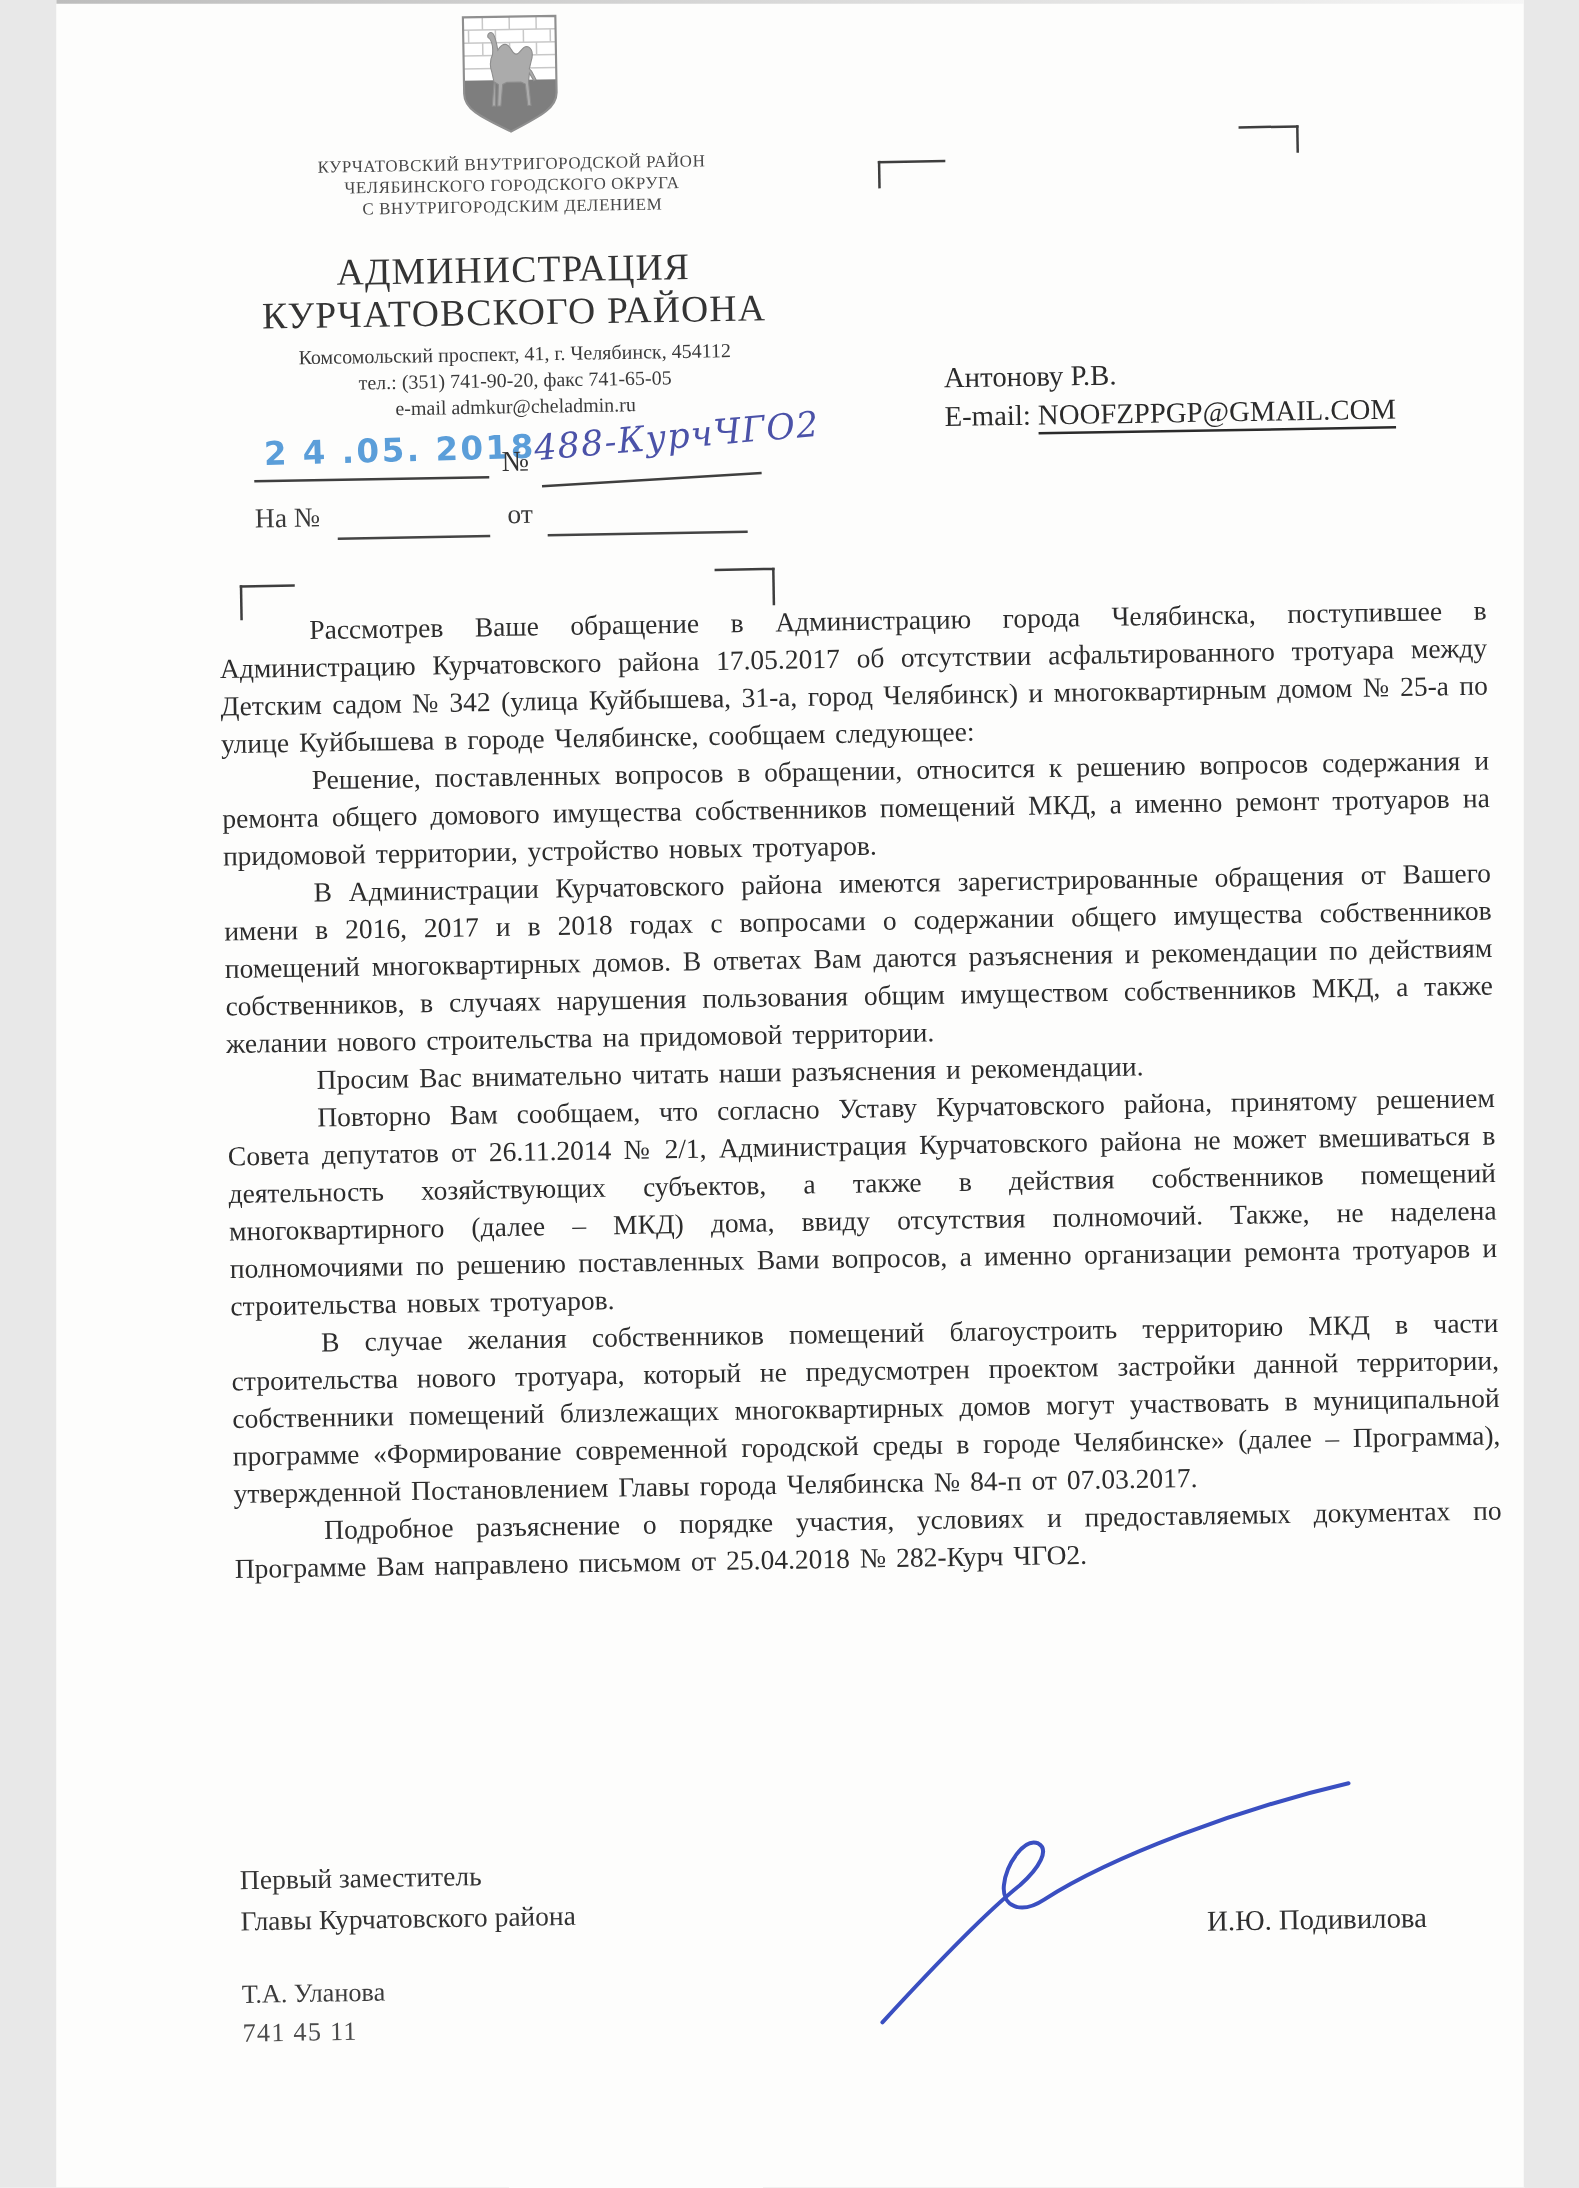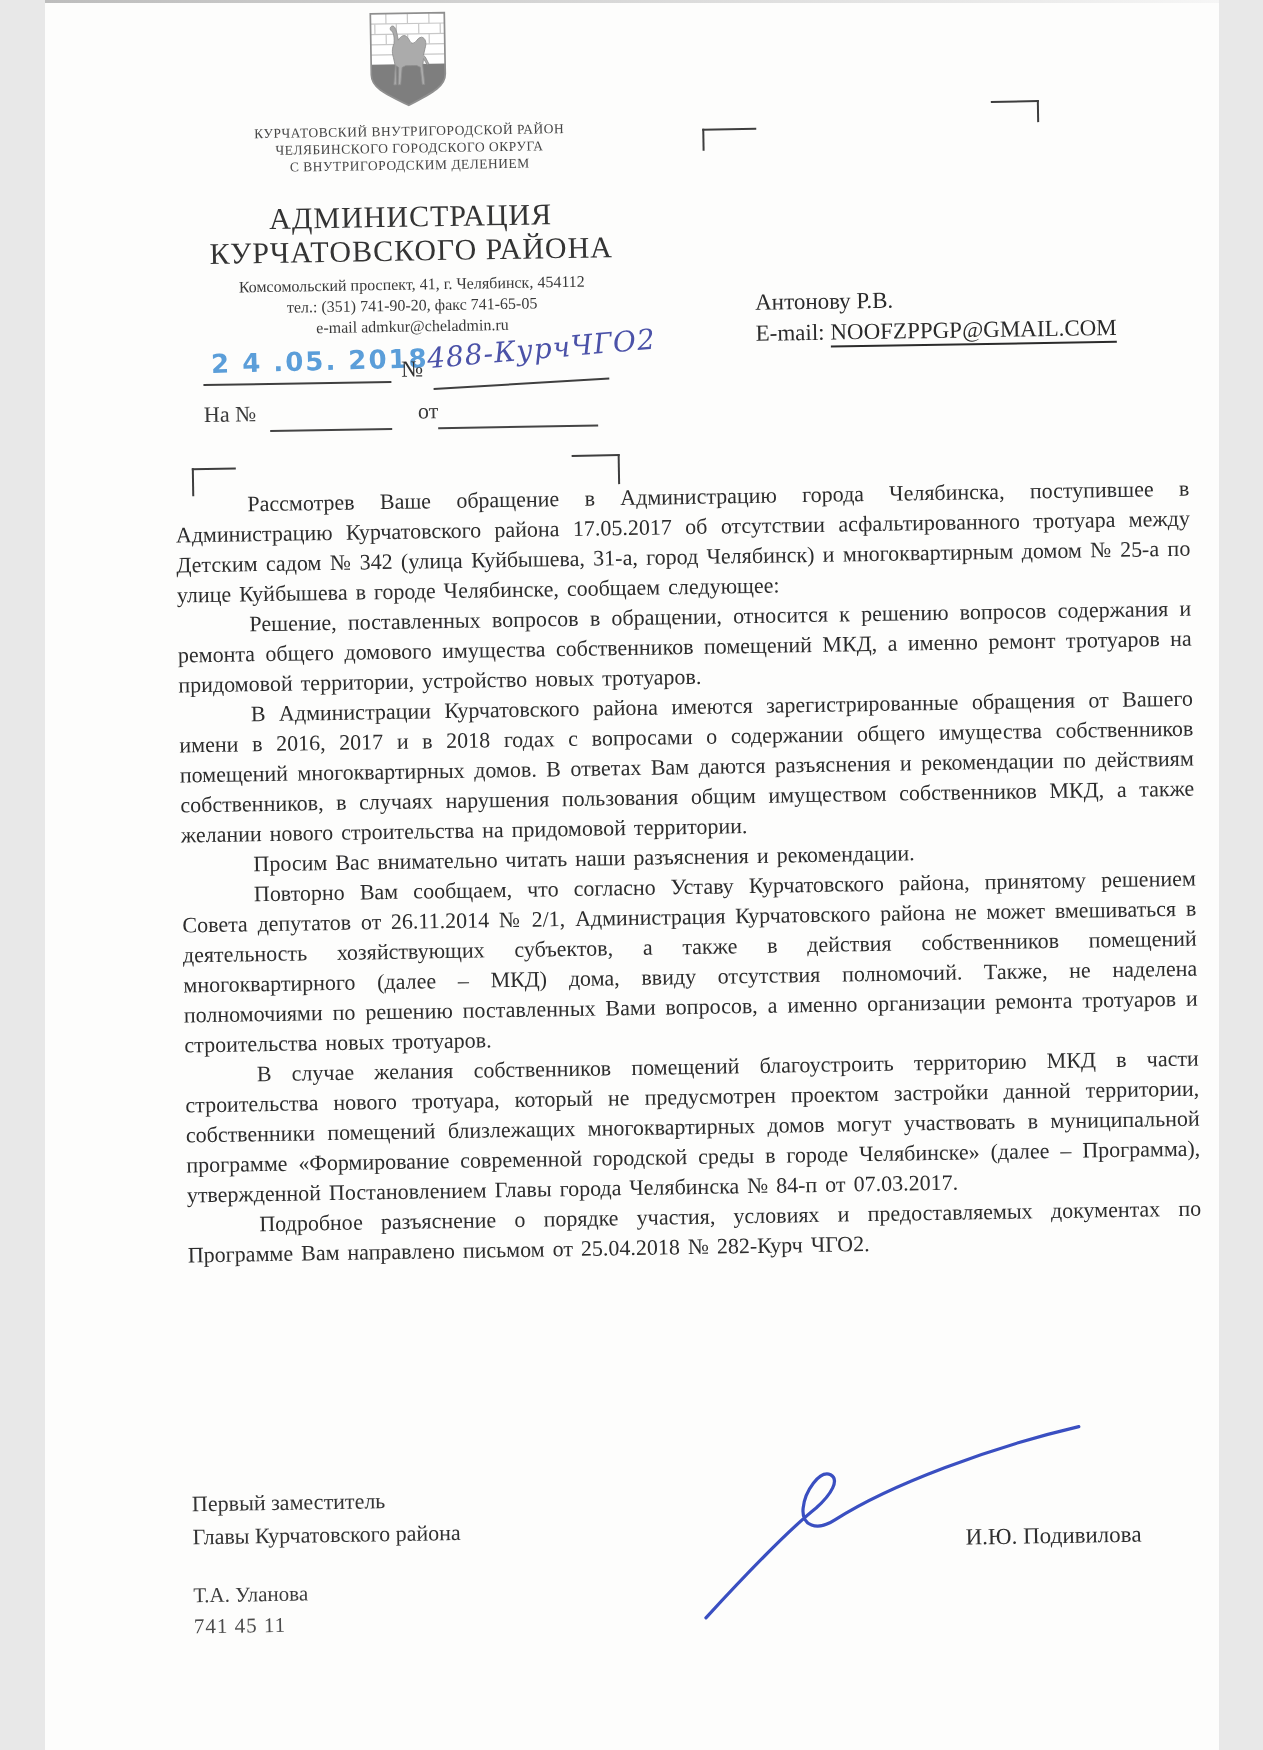--- a/index.html
+++ b/index.html
@@ -43,21 +43,21 @@
     position:absolute;left:254px;top:-8px;
     font-family:"DejaVu Serif", serif;font-style:italic;
     font-size:28px;letter-spacing:1px;color:#4b52a8;
     transform:rotate(-4deg);white-space:nowrap;
   }
   .ref-line2{position:absolute;left:260px;top:42px;width:176px;height:0;border-bottom:2px solid #3f3f3f;transform:rotate(-2.5deg);}
   
   .reply-row{position:absolute;left:130px;top:402px;width:560px;height:40px;font-size:22px;color:#3a3a3a;}
   .reply-no{position:absolute;left:30px;top:0;}
   .reply-line1{position:absolute;left:96px;top:29px;width:122px;height:0;border-bottom:2px solid #444;}
-  .reply-from{position:absolute;left:244px;top:0;}
+  .reply-from{position:absolute;left:232px;top:0;}
   .reply-line2{position:absolute;left:264px;top:29px;width:160px;height:0;border-bottom:2px solid #444;}
   
   .addressee{position:absolute;left:713px;top:296px;font-size:23px;line-height:31px;color:#2b2b2b;}
   .addressee-email .email-value{border-bottom:2px solid #2b2b2b;padding-bottom:1px;}
   
   .corner{position:absolute;}
   .corner-lt{border-left:2px solid #3e3e3e;border-top:2px solid #3e3e3e;}
   .corner-rt{border-right:2px solid #3e3e3e;border-top:2px solid #3e3e3e;}
   .mark-a{left:663px;top:137px;width:52px;height:20px;}
   .mark-b{left:952px;top:114px;width:46px;height:20px;}

